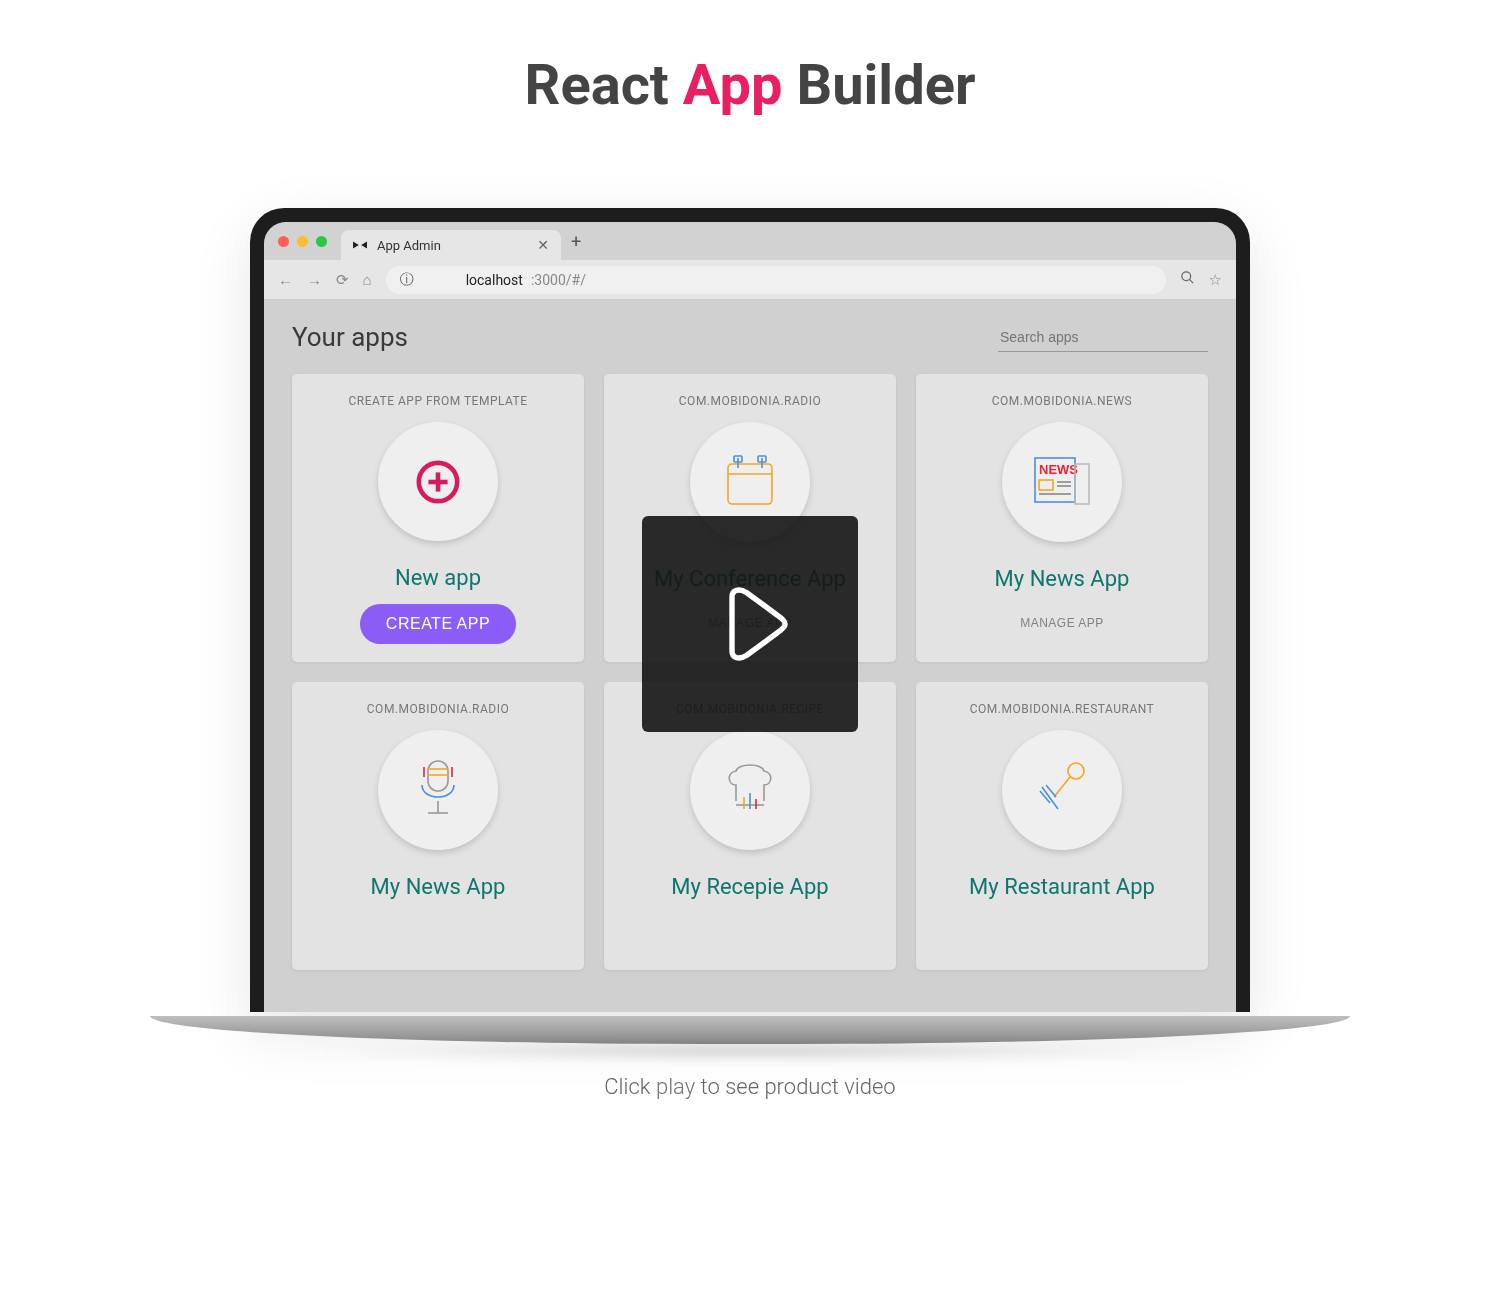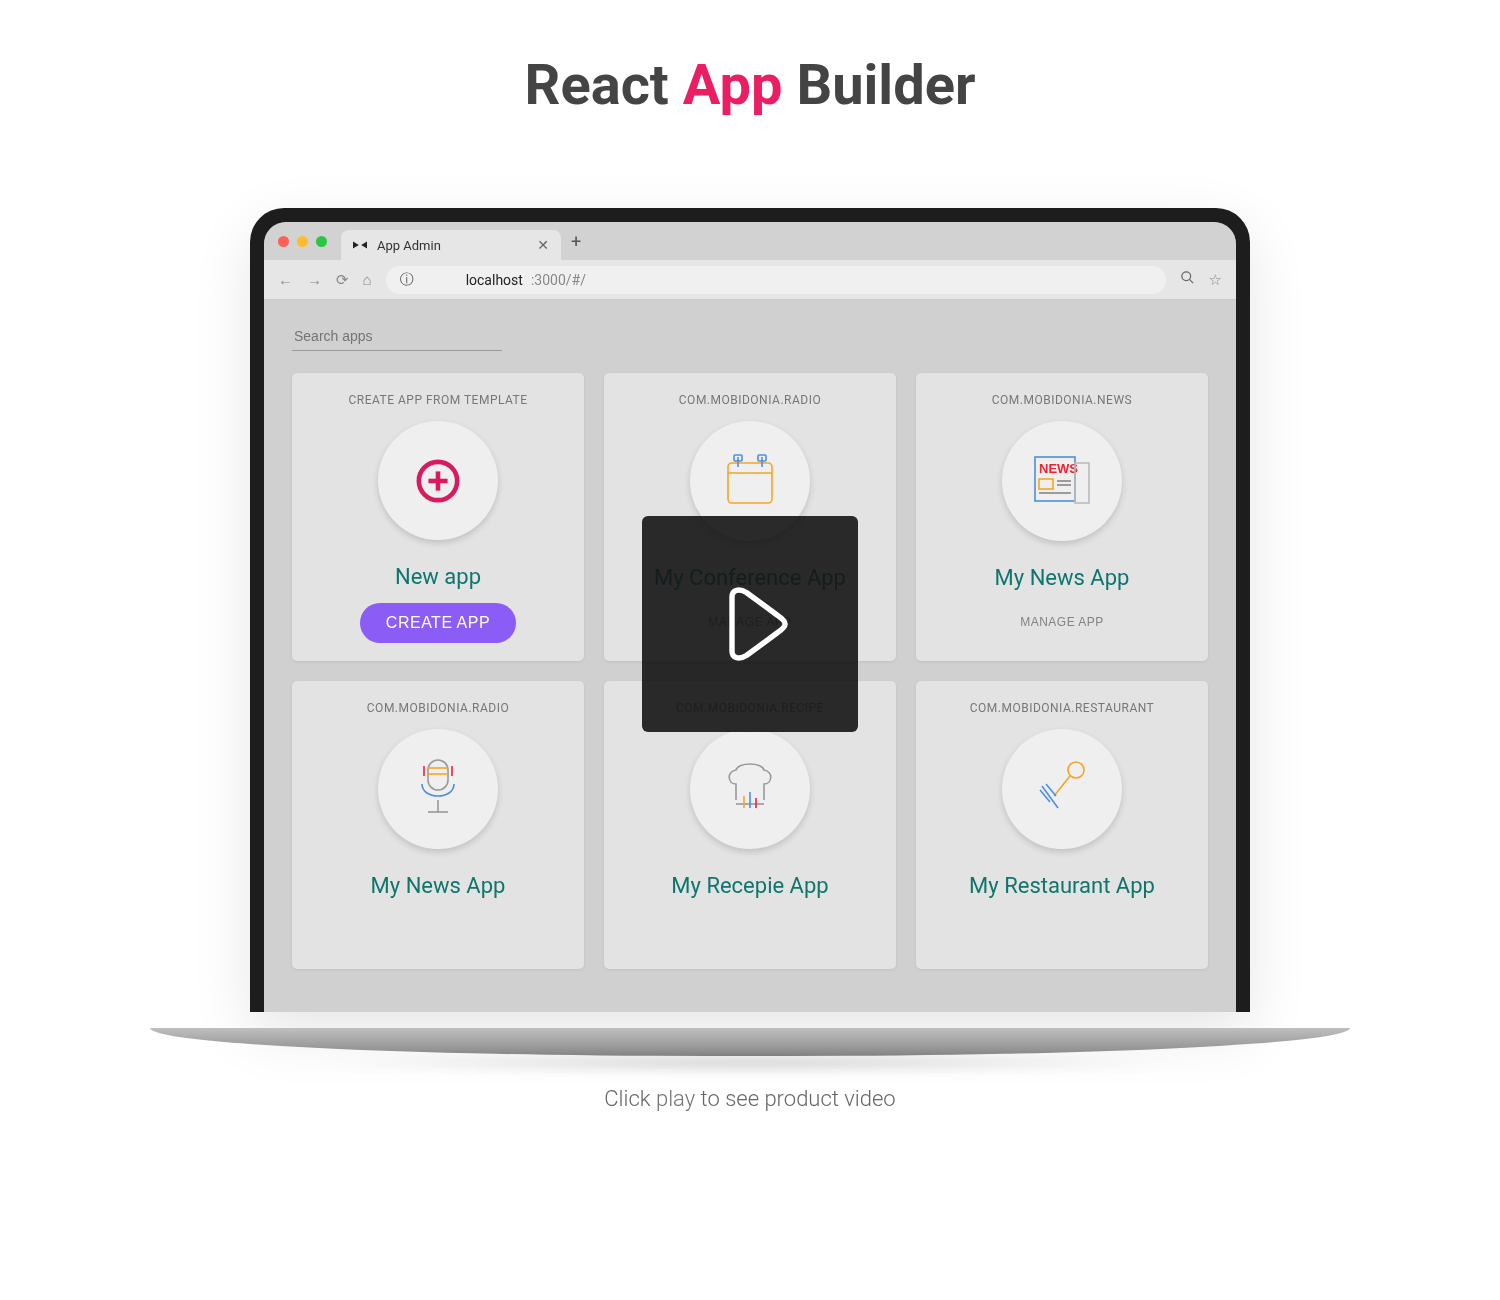--- a/index.html
+++ b/index.html
@@ -31,21 +31,21 @@
   color:#e91e63;
 }
 
 .laptop-wrap {
   width:1200px;
   margin:90px auto 0;
   position:relative;
 }
 .laptop {
   width:1000px;
-  margin:16px auto;
+  margin:4px auto;
   border:14px solid #1d1d1d;
   border-bottom:none;
   border-radius:34px 34px 0 0;
   background:#1d1d1d;
   overflow:hidden;
   box-shadow: 0 20px 60px rgba(0,0,0,.1);
 }
 .screen {
   background:#c5c5c5;
   width:100%;
@@ -287,20 +287,21 @@
           <svg width="15" height="15" viewBox="0 0 24 24" fill="none" stroke="#666" stroke-width="2">
               <circle cx="10" cy="10" r="7"></circle>
               <line x1="21" y1="21" x2="15" y2="15"></line>
             </svg>
         </span>
         <span class="addr-icon">☆</span>
       </div>
 
       <div class="content">
         <div class="content-head">
+          <h3>Your apps</h3>
           <input class="search-apps" placeholder="Search apps" style="">
         </div>
 
         <div class="grid">
 
           <div class="card">
             <div class="subtitle">CREATE APP FROM TEMPLATE</div>
             <div class="circle">
               <svg width="46" height="46" viewBox="0 0 24 24" fill="none" stroke="#d81b60" stroke-width="2.4">
                   <circle cx="12" cy="12" r="10"></circle>

